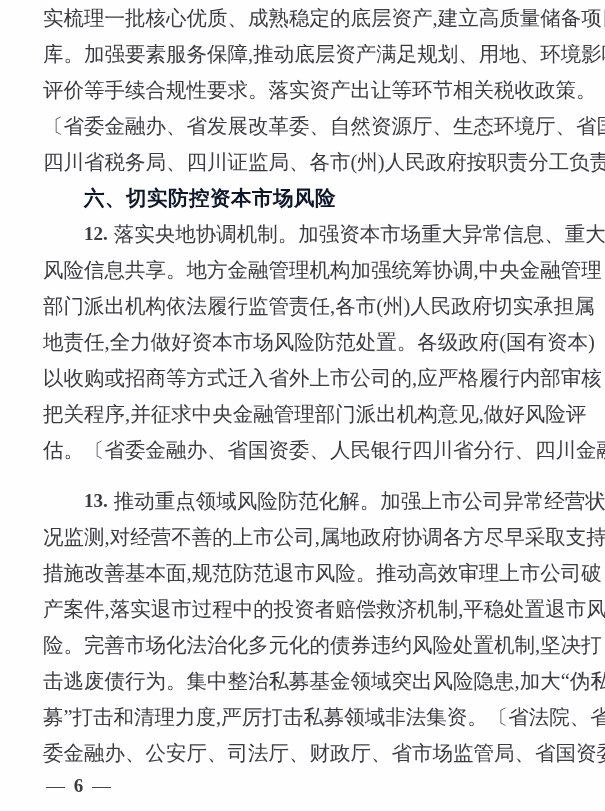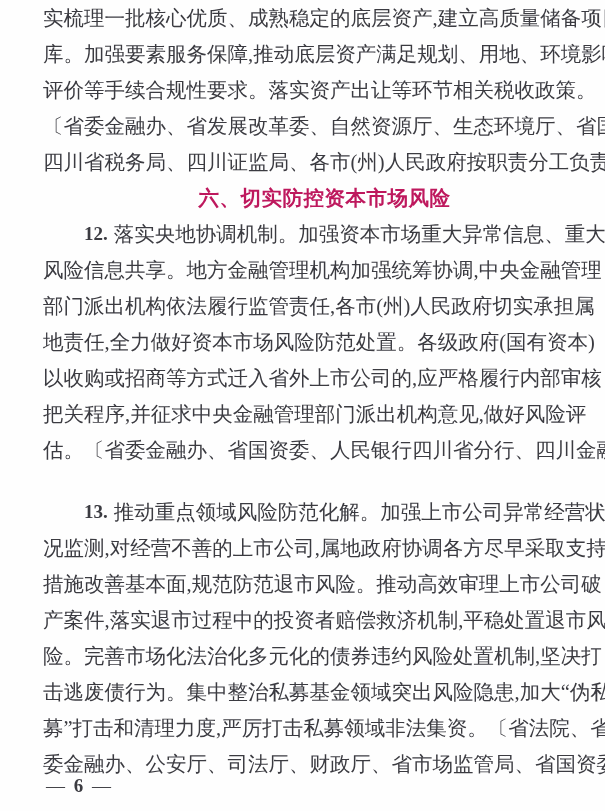--- a/index.html
+++ b/index.html
@@ -36,24 +36,23 @@
   
   .tline.just {
     display: flex;
     justify-content: space-between;
   }
   .tline.just > span { display: inline-block; }
 
   .heading {
     font-weight: bold;
     font-size: 20.5px;
-    color: #be185d;
+    color: #0f172a;
     letter-spacing: 0.5px;
     padding-left: 41px;
-    text-align: center;
   }
   .indent2 { padding-left: 41px; }
 
   .num {
     font-family: "Liberation Serif", "DejaVu Serif", serif;
     font-weight: bold;
     font-size: 19px;
     letter-spacing: 0px;
     padding-right: 6px;
   }
@@ -439,21 +438,21 @@
           <span>分</span>
           <span>行</span>
           <span>、</span>
           <span>四</span>
           <span>川</span>
           <span>金</span>
           <span>融</span>
         </div>
     </div>
 
-    <div style="margin-top:26px;">
+    <div style="margin-top:15px;">
       <div class="tline just indent2">
         <span class="num">13.</span>
         <span style="display:flex;flex:1;justify-content:space-between;">
             <span>推</span>
             <span>动</span>
             <span>重</span>
             <span>点</span>
             <span>领</span>
             <span>域</span>
             <span>风</span>

